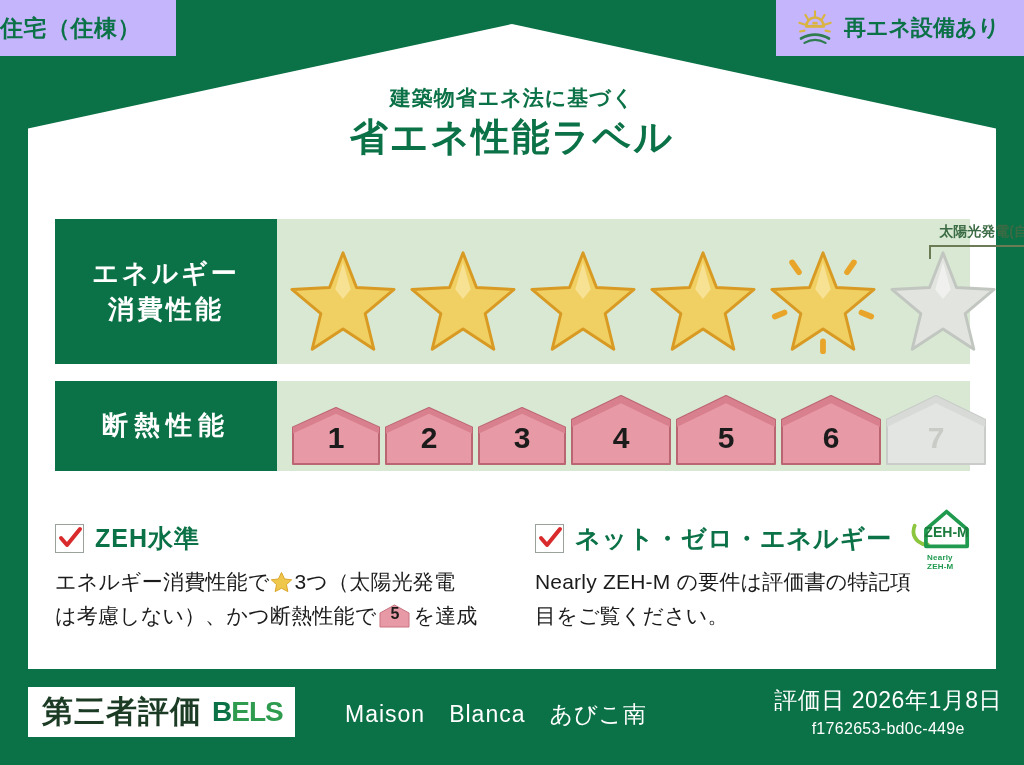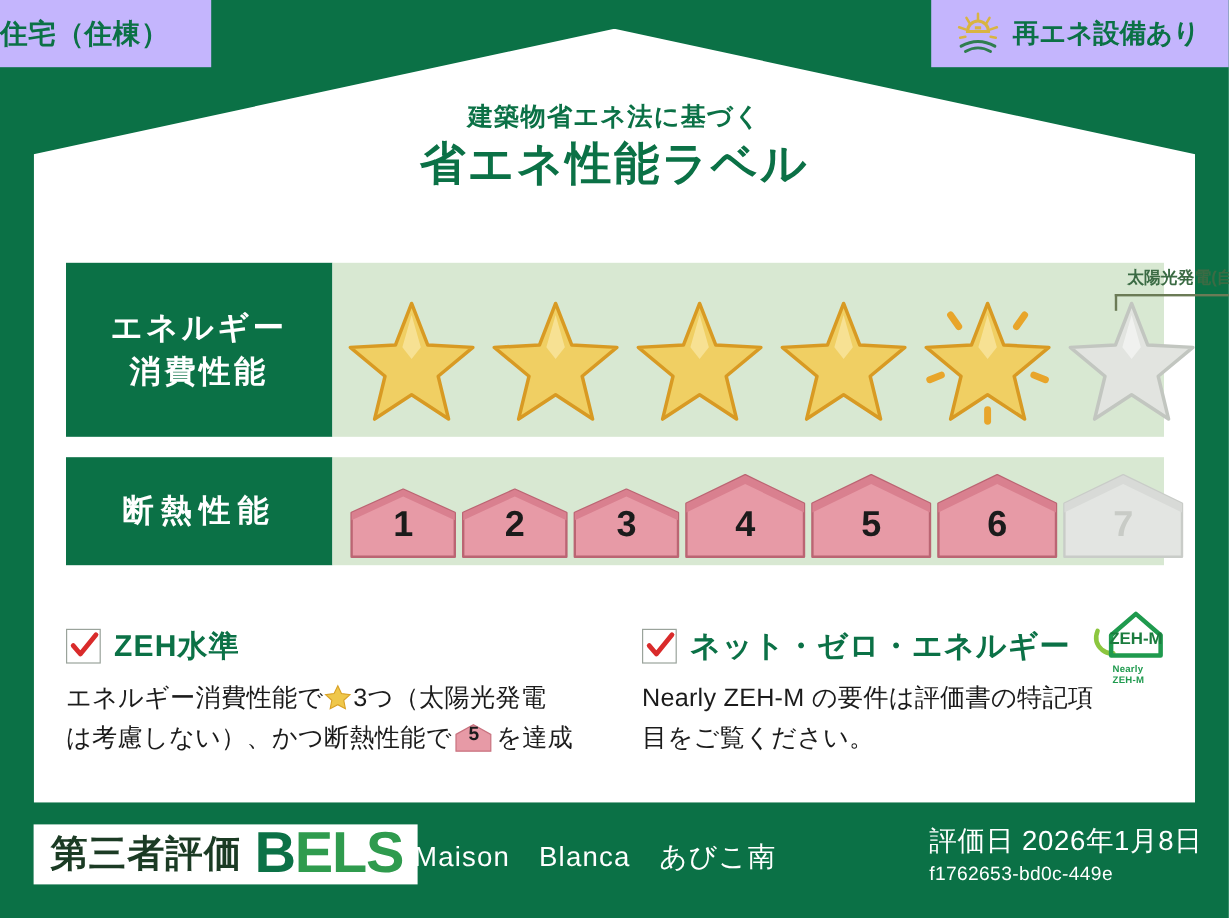--- a/index.html
+++ b/index.html
@@ -124,29 +124,29 @@
 
   
   .footer{position:absolute;left:0;right:0;bottom:0;height:96px;}
   .bels{
     position:absolute;left:28px;top:18px;height:50px;background:#ffffff;
     display:flex;align-items:center;padding:0 12px 0 14px;gap:10px;
   }
   .bels-jp{
     color:#1b3b24;font-size:31px;font-weight:bold;letter-spacing:1px;
   }
-  .bels-en{font-size:48px;font-weight:bold;letter-spacing:-1px;line-height:1;}
+  .bels-en{font-size:28px;font-weight:bold;letter-spacing:-1px;line-height:1;}
   .bels-en .b{color:#0b7146;}
   .bels-en .els{color:#2f9b4e;}
   .prop-name{
     position:absolute;left:345px;top:30px;color:#ffffff;font-size:23px;
     letter-spacing:1px;white-space:nowrap;
   }
   .eval{
-    position:absolute;right:22px;top:16px;text-align:left;color:#ffffff;
+    position:absolute;right:22px;top:16px;text-align:center;color:#ffffff;
   }
   .eval-date{font-size:23px;letter-spacing:.5px;}
   .eval-id{font-size:16px;letter-spacing:.3px;margin-top:4px;}
 </style>
 </head>
 <body>
 
 <div id="root">
 
   <div class="card"></div>

